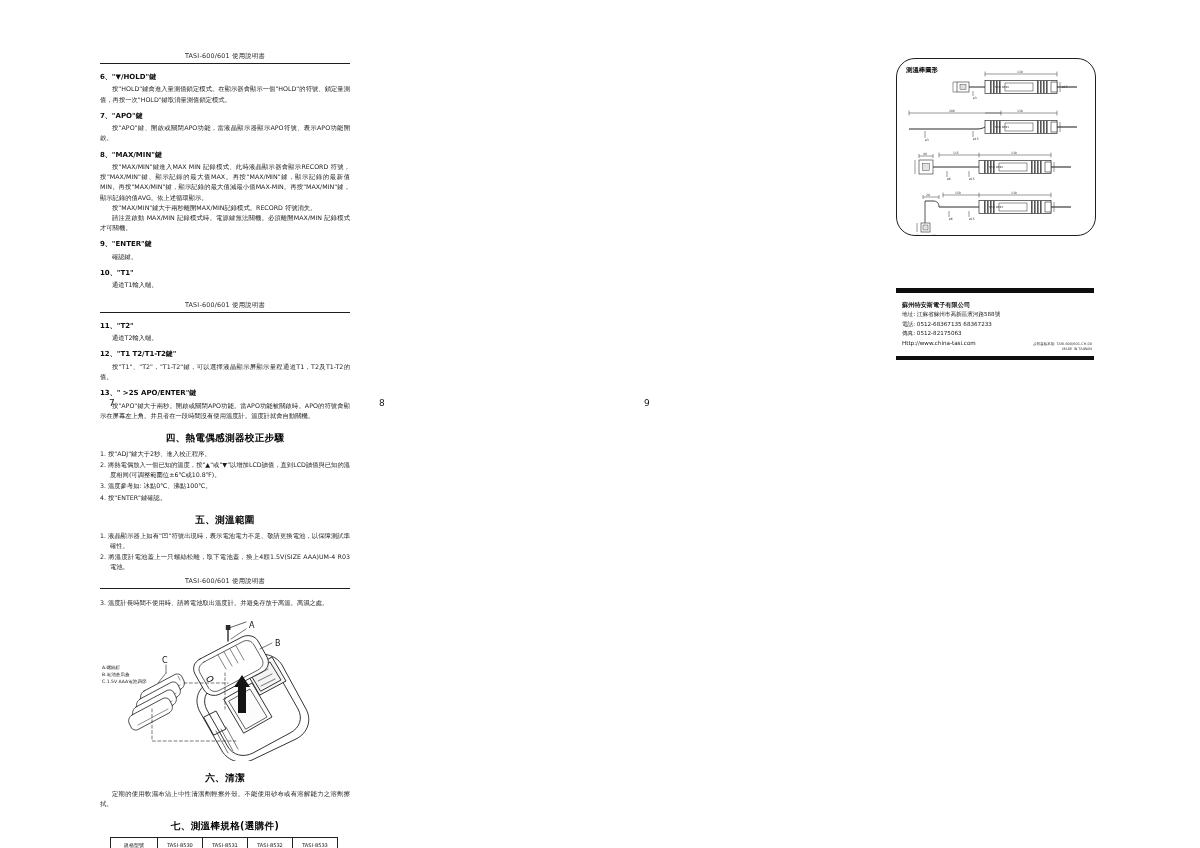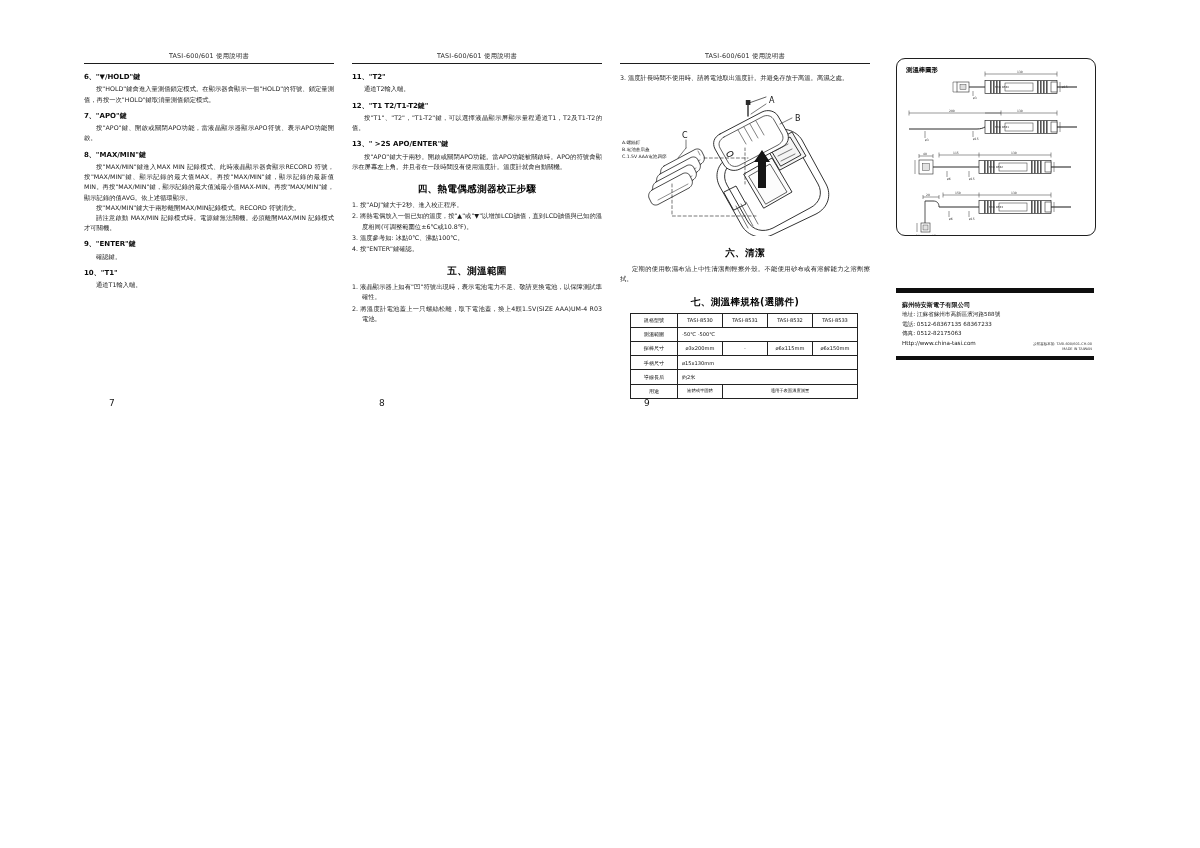--- a/index.html
+++ b/index.html
@@ -20,26 +20,27 @@
   #sheet {
     position: absolute;
     left: 0; top: 0;
     width: 1200px;
     height: 848px;
   }
 
   
   .cols {
     position: absolute;
-    left: 84px;
+    left: 100px;
     top: 52px;
     width: 790px;
     height: 350px;
     display: flex;
-    gap: 18px;
+    gap: 3px;
+    flex-direction: column;
   }
   .col {
     width: 250px;
     position: relative;
   }
   .col-hdr {
     font-size: 6.4px;
     text-align: center;
     letter-spacing: .2px;
     color: #2a2a2a;
@@ -139,21 +140,21 @@
   }
 
   
   .probe-panel {
     position: absolute;
     left: 896px;
     top: 58px;
     width: 198px;
     height: 176px;
     border: 1.2px solid #1f1f1f;
-    border-radius: 9px;
+    border-radius: 19px;
     background: #fff;
     text-align: center;
   }
   .probe-title {
     position: absolute;
     left: 9px;
     top: 7px;
     font-size: 6.4px;
     font-weight: bold;
     color: #0f0f0f;

